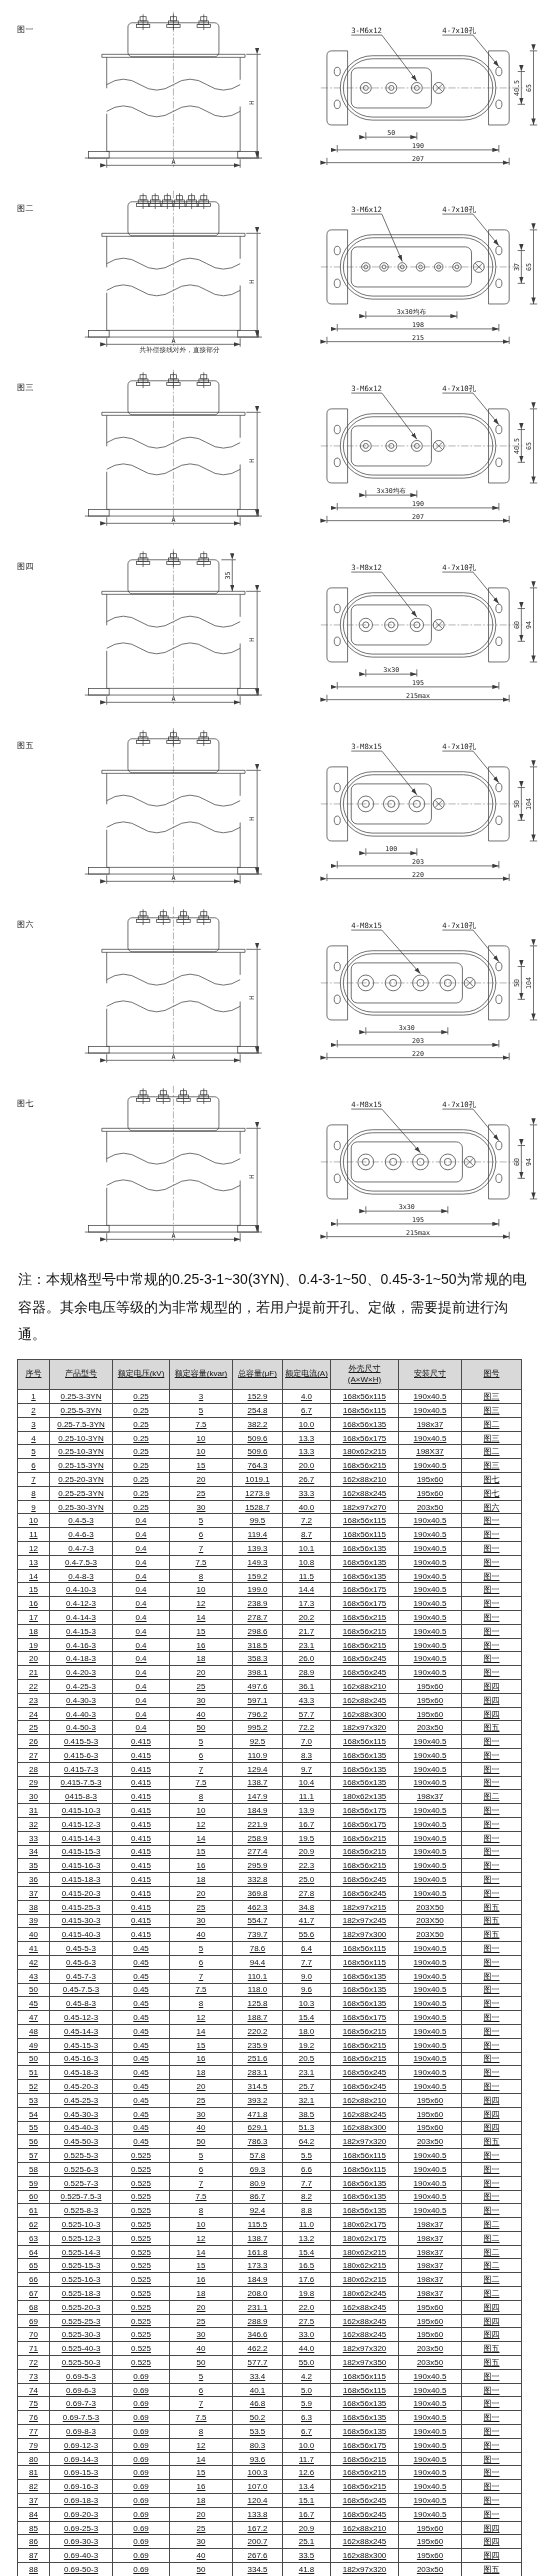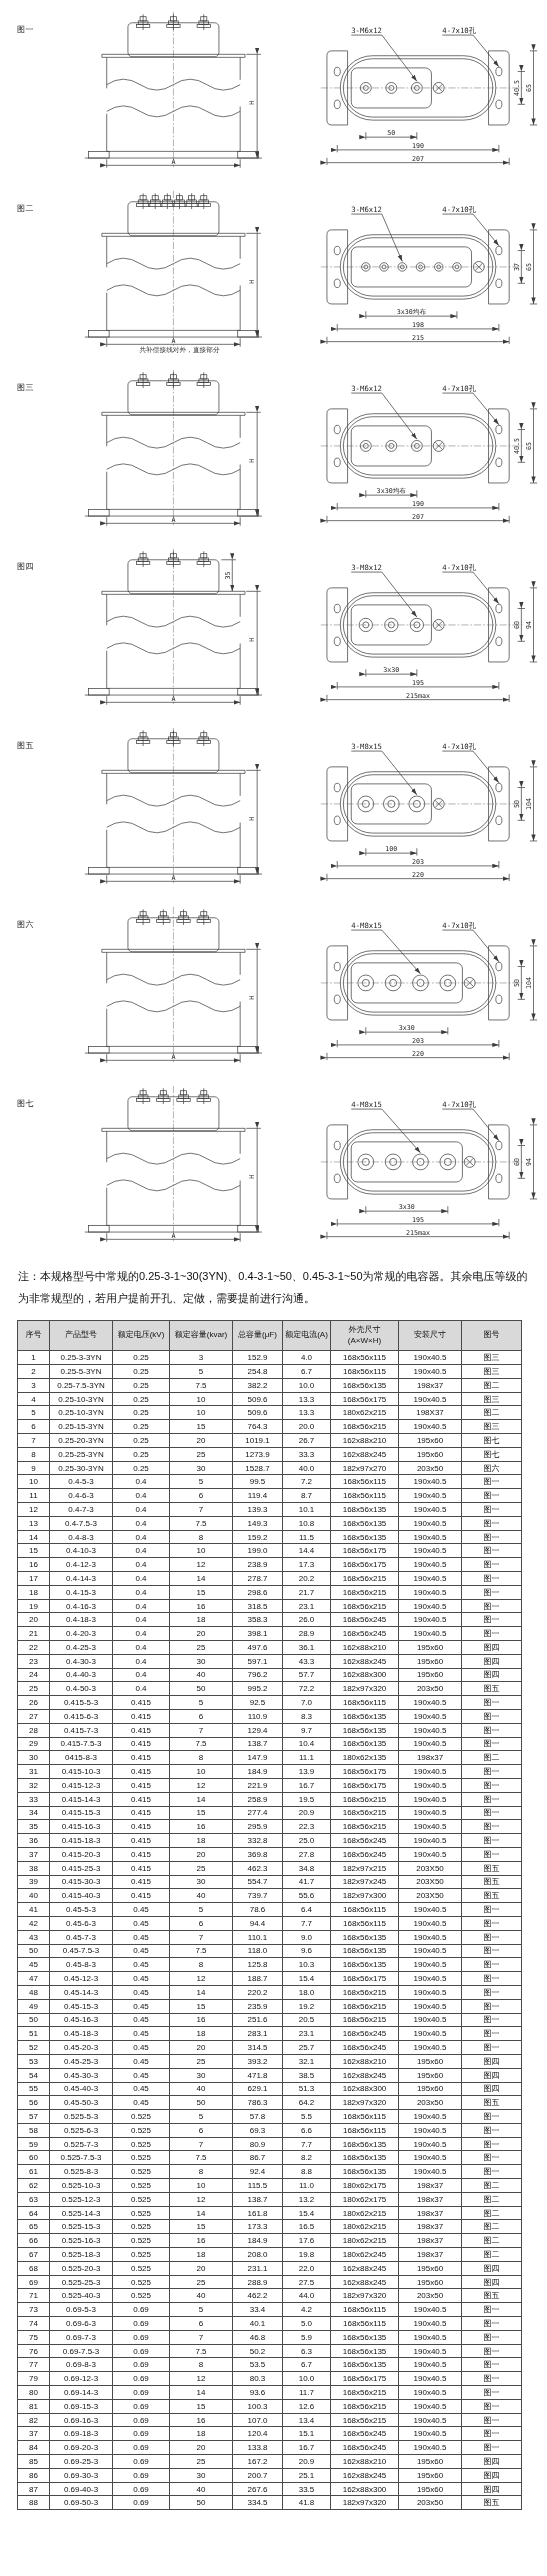--- a/index.html
+++ b/index.html
@@ -7,22 +7,22 @@
   .figures{padding-top:4.9px;}
   .figure-row{position:relative;height:179px;}
   .fig-label{position:absolute;left:17px;top:19.5px;font-size:8px;color:#222;letter-spacing:0.6px;}
   .side-wrap{position:absolute;left:64px;top:2.4px;}
   .top-wrap{position:absolute;left:316px;top:13.4px;}
   .fig-caption{position:absolute;left:67px;top:162px;width:225px;text-align:center;font-size:6.7px;color:#333;}
   .ln{stroke:#3c3c3c;stroke-width:1.2;fill:none;}
   .cl{stroke:#666;stroke-width:0.8;fill:none;stroke-dasharray:12 3 3 3;}
   .dim{font-size:11px;fill:#222;font-family:"DejaVu Sans Mono","Liberation Mono",monospace;}
   .lbl{font-size:12px;fill:#222;font-family:"DejaVu Sans Mono","Liberation Mono",monospace;}
-  .note{margin:8.5px 18px 11px 18px;font-size:11px;line-height:1.95;color:#111;}
-  table.spec{border-collapse:collapse;margin:6px 0 28px 17px;table-layout:fixed;width:504px;border:1.2px solid #3a3a3a;}
+  .note{margin:8.5px 18px 11px 18px;font-size:14px;line-height:1.95;color:#111;}
+  table.spec{border-collapse:collapse;margin:6px 0 28px 17px;table-layout:fixed;width:504px;border:1.2px solid #3a3a3a;text-decoration:underline;}
   table.spec th,table.spec td{border:0.6px solid #4a4a4a;text-align:center;vertical-align:middle;
     font-size:8px;padding:0;height:12.8px;overflow:hidden;white-space:nowrap;color:#111;}
   table.spec thead th{background:#d9d9d9;font-weight:normal;height:29px;line-height:1.35;}
   table.spec td{font-family:"Liberation Sans","DejaVu Sans",sans-serif;}
 </style>
 </head>
 <body>
 
 <div class="figures">
     <div class="figure-row">
@@ -1698,31 +1698,53 @@
         <td>0.525-25-3</td>
         <td>0.525</td>
         <td>25</td>
         <td>288.9</td>
         <td>27.5</td>
         <td>162x88x245</td>
         <td>195x60</td>
         <td>图四</td>
       </tr>
       <tr>
+        <td>70</td>
+        <td>0.525-30-3</td>
+        <td>0.525</td>
+        <td>30</td>
+        <td>346.6</td>
+        <td>33.0</td>
+        <td>162x88x245</td>
+        <td>195x60</td>
+        <td>图四</td>
+      </tr>
+      <tr>
         <td>71</td>
         <td>0.525-40-3</td>
         <td>0.525</td>
         <td>40</td>
         <td>462.2</td>
         <td>44.0</td>
         <td>182x97x320</td>
         <td>203x50</td>
         <td>图五</td>
       </tr>
       <tr>
+        <td>72</td>
+        <td>0.525-50-3</td>
+        <td>0.525</td>
+        <td>50</td>
+        <td>577.7</td>
+        <td>55.0</td>
+        <td>182x97x350</td>
+        <td>203x50</td>
+        <td>图五</td>
+      </tr>
+      <tr>
         <td>73</td>
         <td>0.69-5-3</td>
         <td>0.69</td>
         <td>5</td>
         <td>33.4</td>
         <td>4.2</td>
         <td>168x56x115</td>
         <td>190x40.5</td>
         <td>图一</td>
       </tr>

